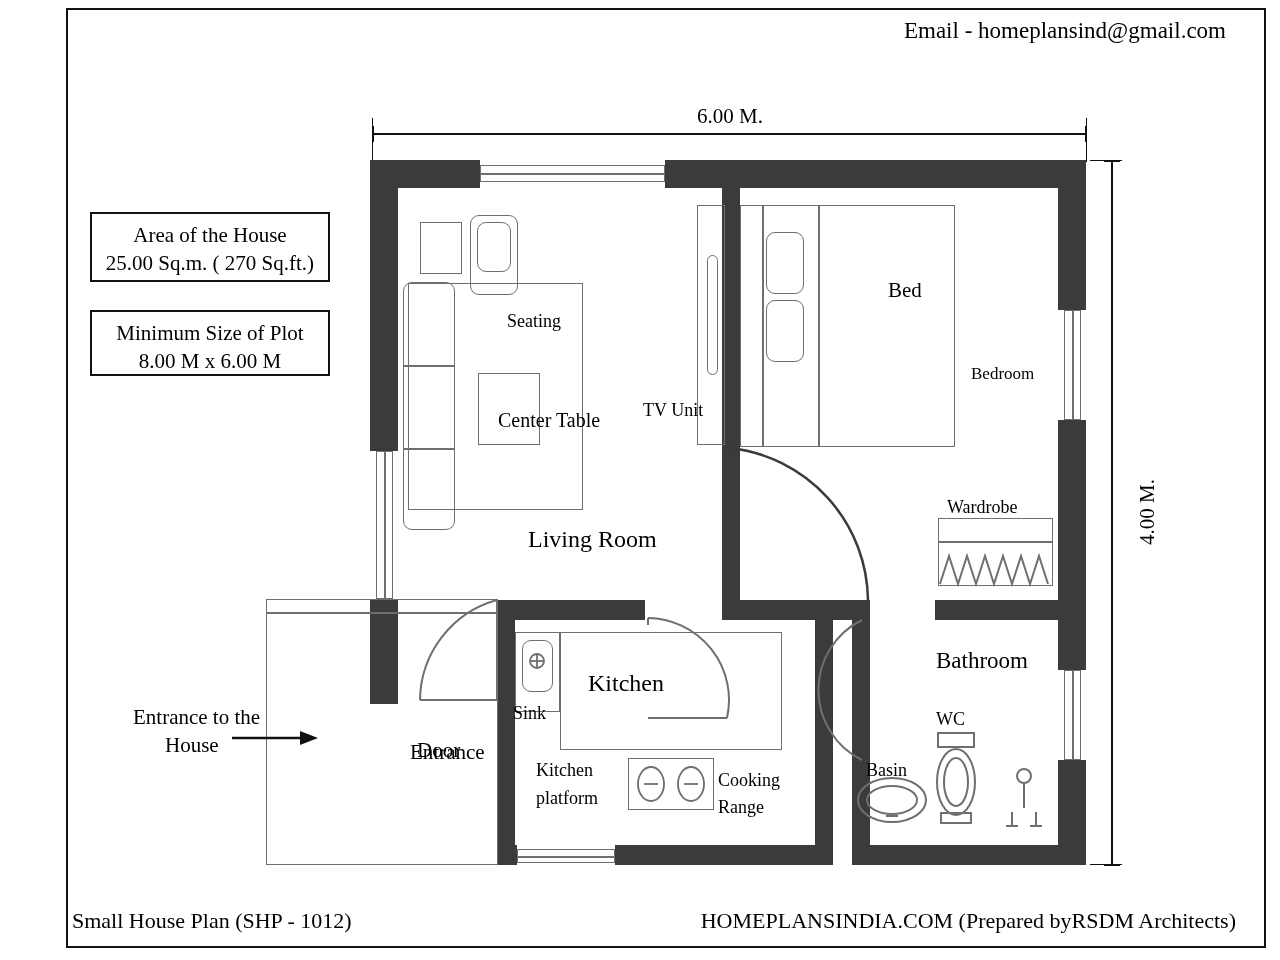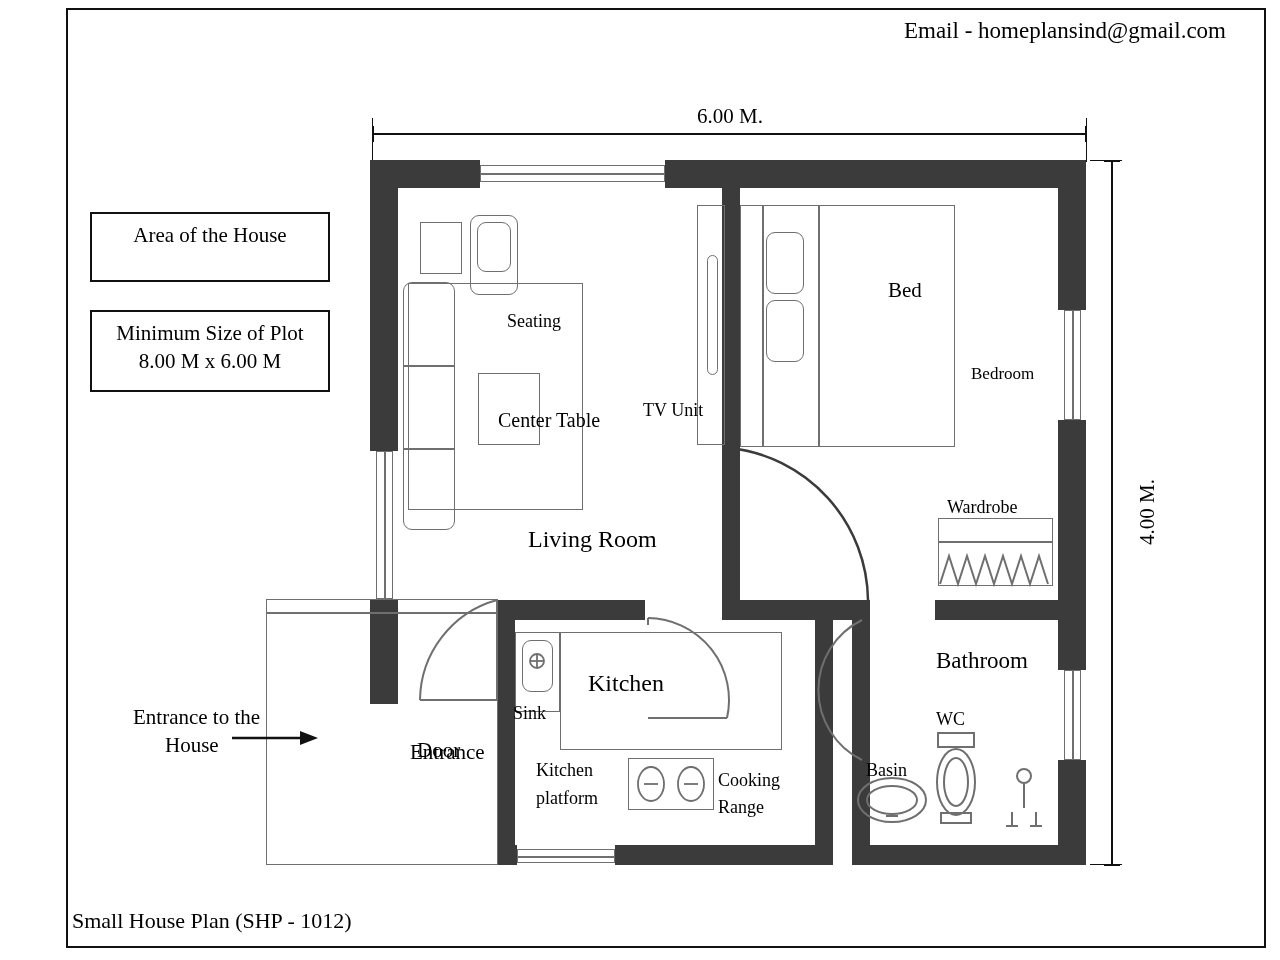--- a/index.html
+++ b/index.html
@@ -56,21 +56,21 @@
     position: absolute;
     border: 2px solid #111;
     box-sizing: border-box;
     font-size: 21px;
     line-height: 1.35;
     padding: 7px 10px 9px 10px;
     text-align: center;
     background: #fff;
   }
   #info-area { left: 90px; top: 212px; width: 240px; height: 70px; }
-  #info-plot { left: 90px; top: 310px; width: 240px; height: 82px; }
+  #info-plot { left: 90px; top: 310px; width: 240px; height: 66px; }
 
   
   .wall {
     position: absolute;
     background: #3b3b3b;
   }
   
   .line {
     position: absolute;
     background: #6f6f6f;
@@ -120,20 +120,21 @@
 <body>
 
 <div id="page">
 
   <div class="frame"></div>
 
   <div class="email">Email - homeplansind@gmail.com</div>
 
   <div class="info-box" id="info-area">
     <div>Area of the House</div>
+    <div>25.00 Sq.m. ( 270 Sq.ft.)</div>
   </div>
   <div class="info-box" id="info-plot">
     <div>Minimum Size of Plot</div>
     <div>8.00 M x 6.00 M</div>
   </div>
 
   <div class="dimline" style="left:372px; top:133px; width:714px; height:1.5px;"></div>
   <div class="dimline" style="left:372px; top:126px; width:1.5px; height:16px;"></div>
   <div class="dimline" style="left:1085px; top:126px; width:1.5px; height:16px;"></div>
   <div class="dim" style="left:697px; top:104px;">6.00 M.</div>
@@ -304,13 +305,14 @@
 
     <g stroke="#6f6f6f" stroke-width="1.8" fill="none">
       <ellipse cx="651" cy="784" rx="13" ry="17"></ellipse>
       <ellipse cx="691" cy="784" rx="13" ry="17"></ellipse>
       <line x1="644" y1="784" x2="658" y2="784"></line>
       <line x1="684" y1="784" x2="698" y2="784"></line>
     </g>
   </svg>
 
   <div class="footer-left">Small House Plan (SHP - 1012)</div>
+  <div class="footer-right">HOMEPLANSINDIA.COM (Prepared byRSDM Architects)</div>
 </div>
 
 </body></html>

